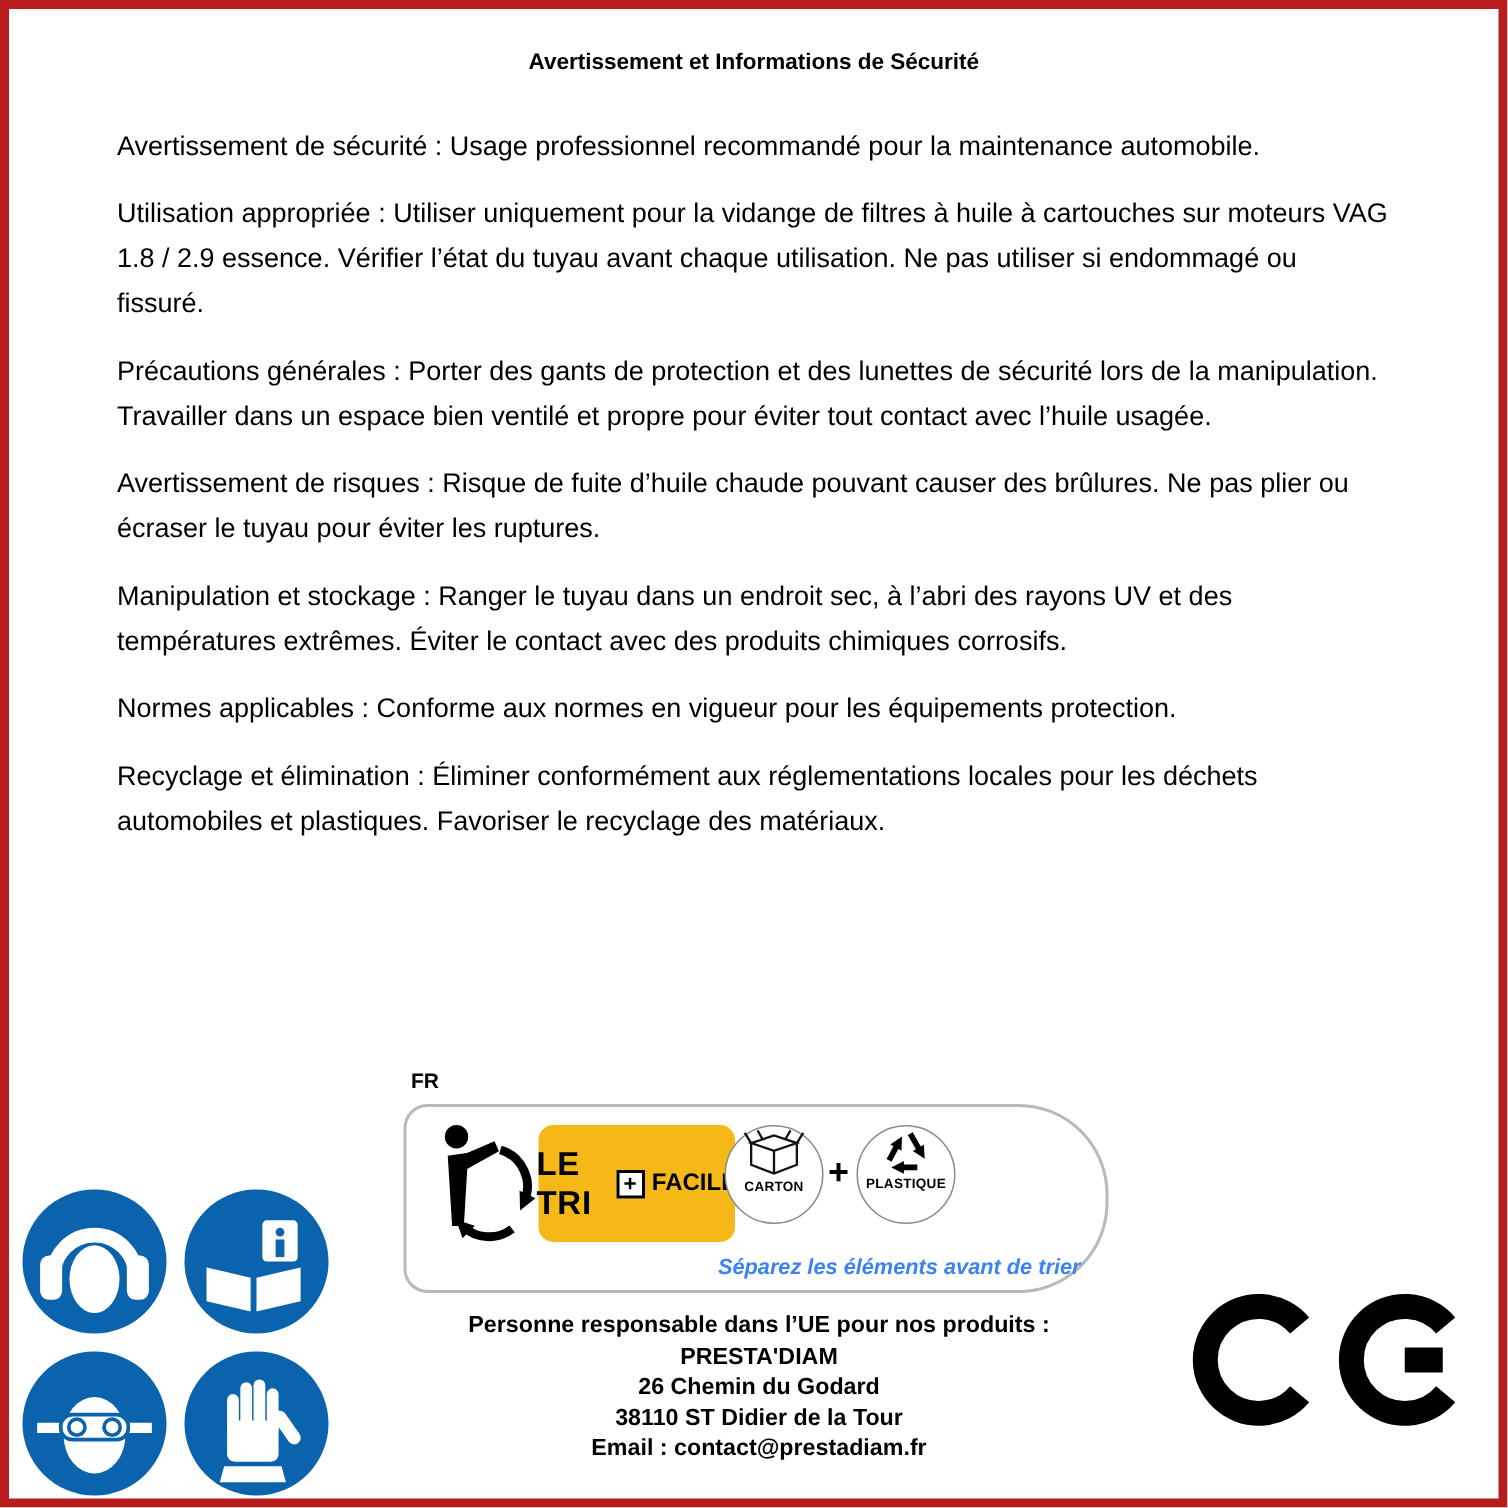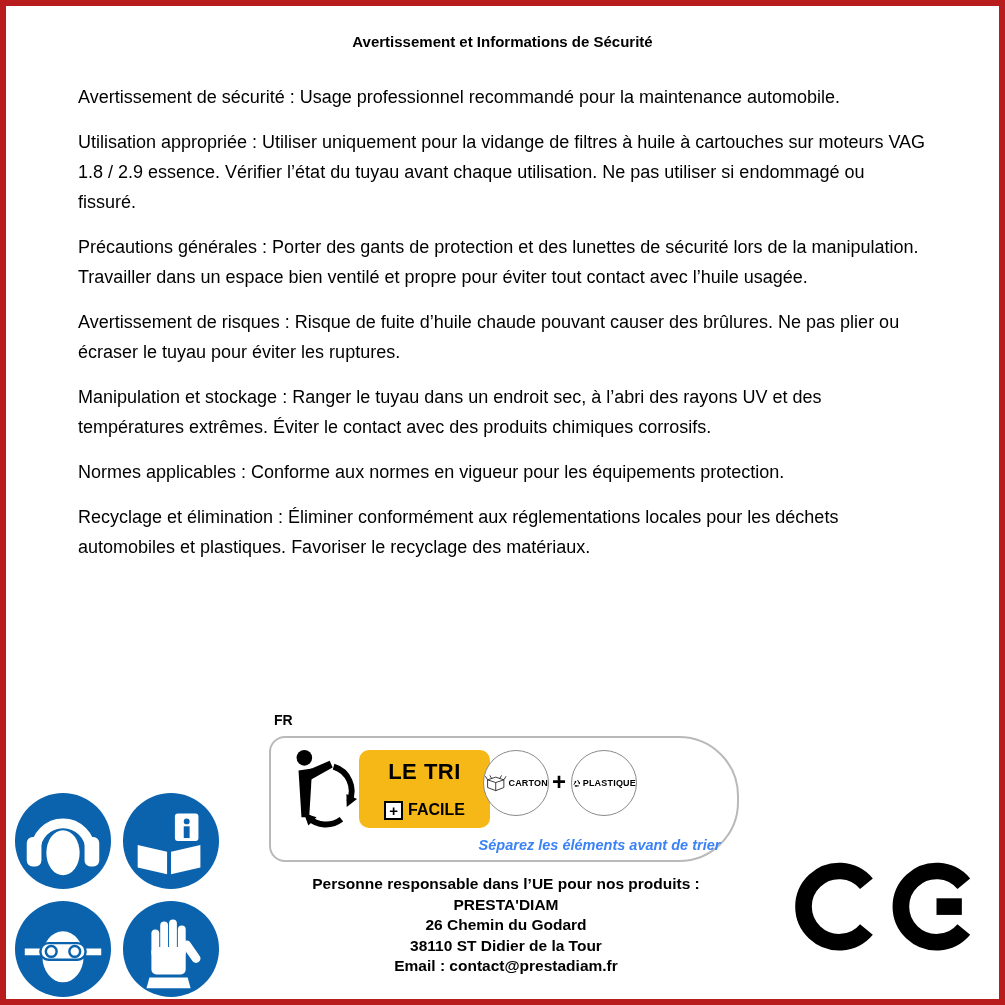--- a/index.html
+++ b/index.html
@@ -25,33 +25,33 @@
 
   
   .fr-label{position:absolute;left:268px;top:706px;font-size:14px;font-weight:bold;}
   .banner{
     position:absolute;left:263px;top:730px;width:470px;height:126px;box-sizing:border-box;
     background:#fff;border:2px solid #b9b9b9;border-radius:16px 60px 60px 16px;
   }
   .triman{position:absolute;left:8px;top:6px;width:78px;height:92px;}
   .tri-block{
     position:absolute;left:88px;top:12px;width:131px;height:78px;background:#f5b816;
-    border-radius:10px;display:flex;flex-direction:column;align-items:center;justify-content:center;gap:16px;
+    border-radius:10px;display:flex;flex-direction:row;align-items:center;justify-content:center;gap:16px;
   }
   .tri-line1{font-size:22px;font-weight:bold;letter-spacing:.5px;}
   .tri-line2{display:flex;align-items:center;gap:5px;}
   .plus-box{
     width:19px;height:19px;background:#fff;border:2.5px solid #000;box-sizing:border-box;
     display:flex;align-items:center;justify-content:center;font-size:15px;font-weight:bold;line-height:1;
   }
   .facile{font-size:16px;font-weight:bold;}
   .mat-circle{
     position:absolute;top:12px;width:66px;height:66px;border-radius:50%;
     border:1px solid #8a8a8a;background:#fff;box-sizing:border-box;
-    display:flex;flex-direction:row;align-items:center;justify-content:space-between;gap:1px;
+    display:flex;flex-direction:column;align-items:center;justify-content:flex-start;gap:1px;
   }
   .mat-circle.carton{left:212px;}
   .mat-circle.plastique{left:300px;}
   .mat-label{font-size:9px;font-weight:bold;letter-spacing:.2px;}
   .mid-plus{position:absolute;left:281px;top:30px;font-size:24px;font-weight:bold;}
   .tri-arrow{
     position:absolute;left:372px;top:12px;width:88px;height:66px;background:#f5b816;
     clip-path:polygon(0 0,70% 0,100% 50%,70% 100%,0 100%,14% 50%);
     display:flex;align-items:center;gap:4px;padding-left:16px;box-sizing:border-box;
   }

